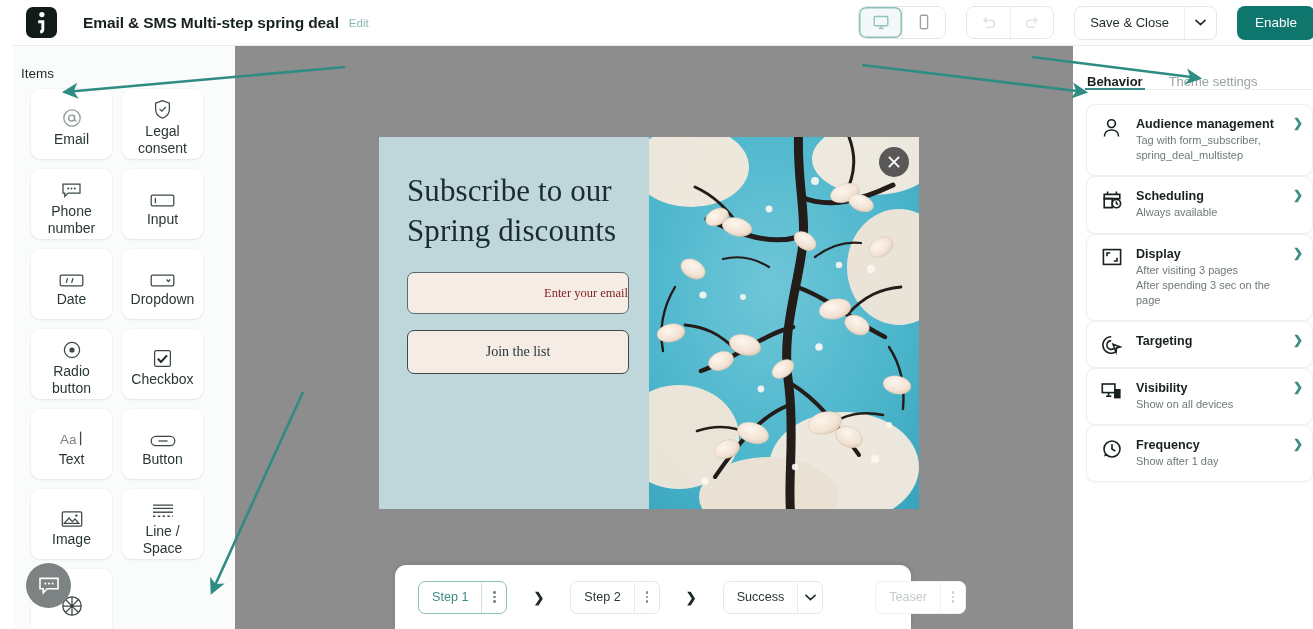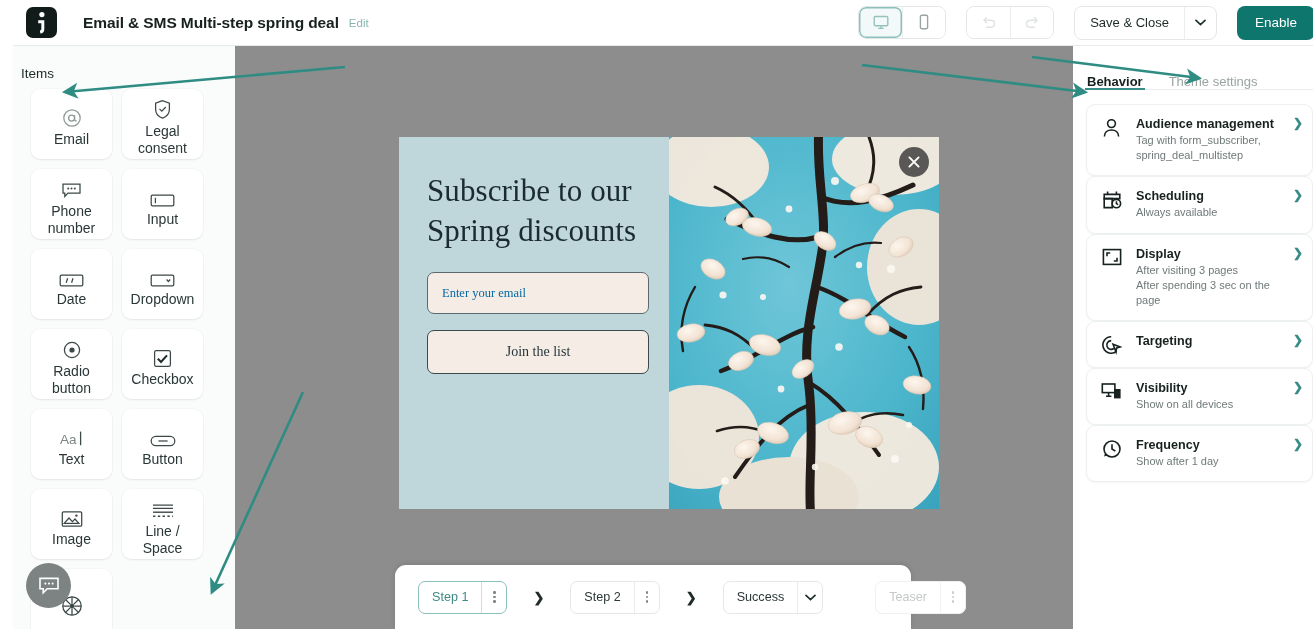--- a/index.html
+++ b/index.html
@@ -108,43 +108,44 @@
   }
 
   
   .canvas {
     position: absolute; left: 222px; top: 46px; width: 838px; height: 583px;
     background: #8d8d8d; overflow: hidden;
   }
 
   
   .popup {
-    position: absolute; left: 164px; top: 91px;
+    position: absolute; left: 144px; top: 91px;
     width: 540px; height: 372px;
     display: flex; overflow: hidden; background: #bfd6da;
   }
   .popup-left {
     width: 270px; height: 372px; background: #bfd6da;
     padding: 34px 32px 0 28px; position: relative;
   }
   .popup-h1 {
     font-family: "Liberation Serif", serif;
     font-size: 31px; line-height: 1.28; color: #1b2a33;
     font-weight: normal; letter-spacing: .1px;
   }
   .popup-sub {
     font-family: "Liberation Serif", serif;
     margin-top: 20px; font-size: 13.5px; line-height: 1.5; color: #1d2b33;
   }
   .popup-input {
     margin-top: 22px; width: 222px; height: 42px;
     background: #f4ece5; border: 1.4px solid #5c6a6f; border-radius: 7px;
     display: flex; align-items: center; padding-left: 14px;
-    font-family: "Liberation Serif", serif; font-size: 12.5px; color: #0369a1;
+    font-family: "Liberation Serif", serif; font-size: 12.5px; color: #7f1d1d;
     cursor: text;
+    justify-content: flex-end;
   }
   .popup-btn {
     margin-top: 16px; width: 222px; height: 44px;
     background: #f4ece5; border: 1.4px solid #3c4a4d; border-radius: 7px;
     display: flex; align-items: center; justify-content: center;
     font-family: "Liberation Serif", serif; font-size: 14px; color: #26343a;
     cursor: pointer;
   }
   .popup-right { width: 270px; height: 372px; position: relative; overflow: hidden; }
   .popup-close {

